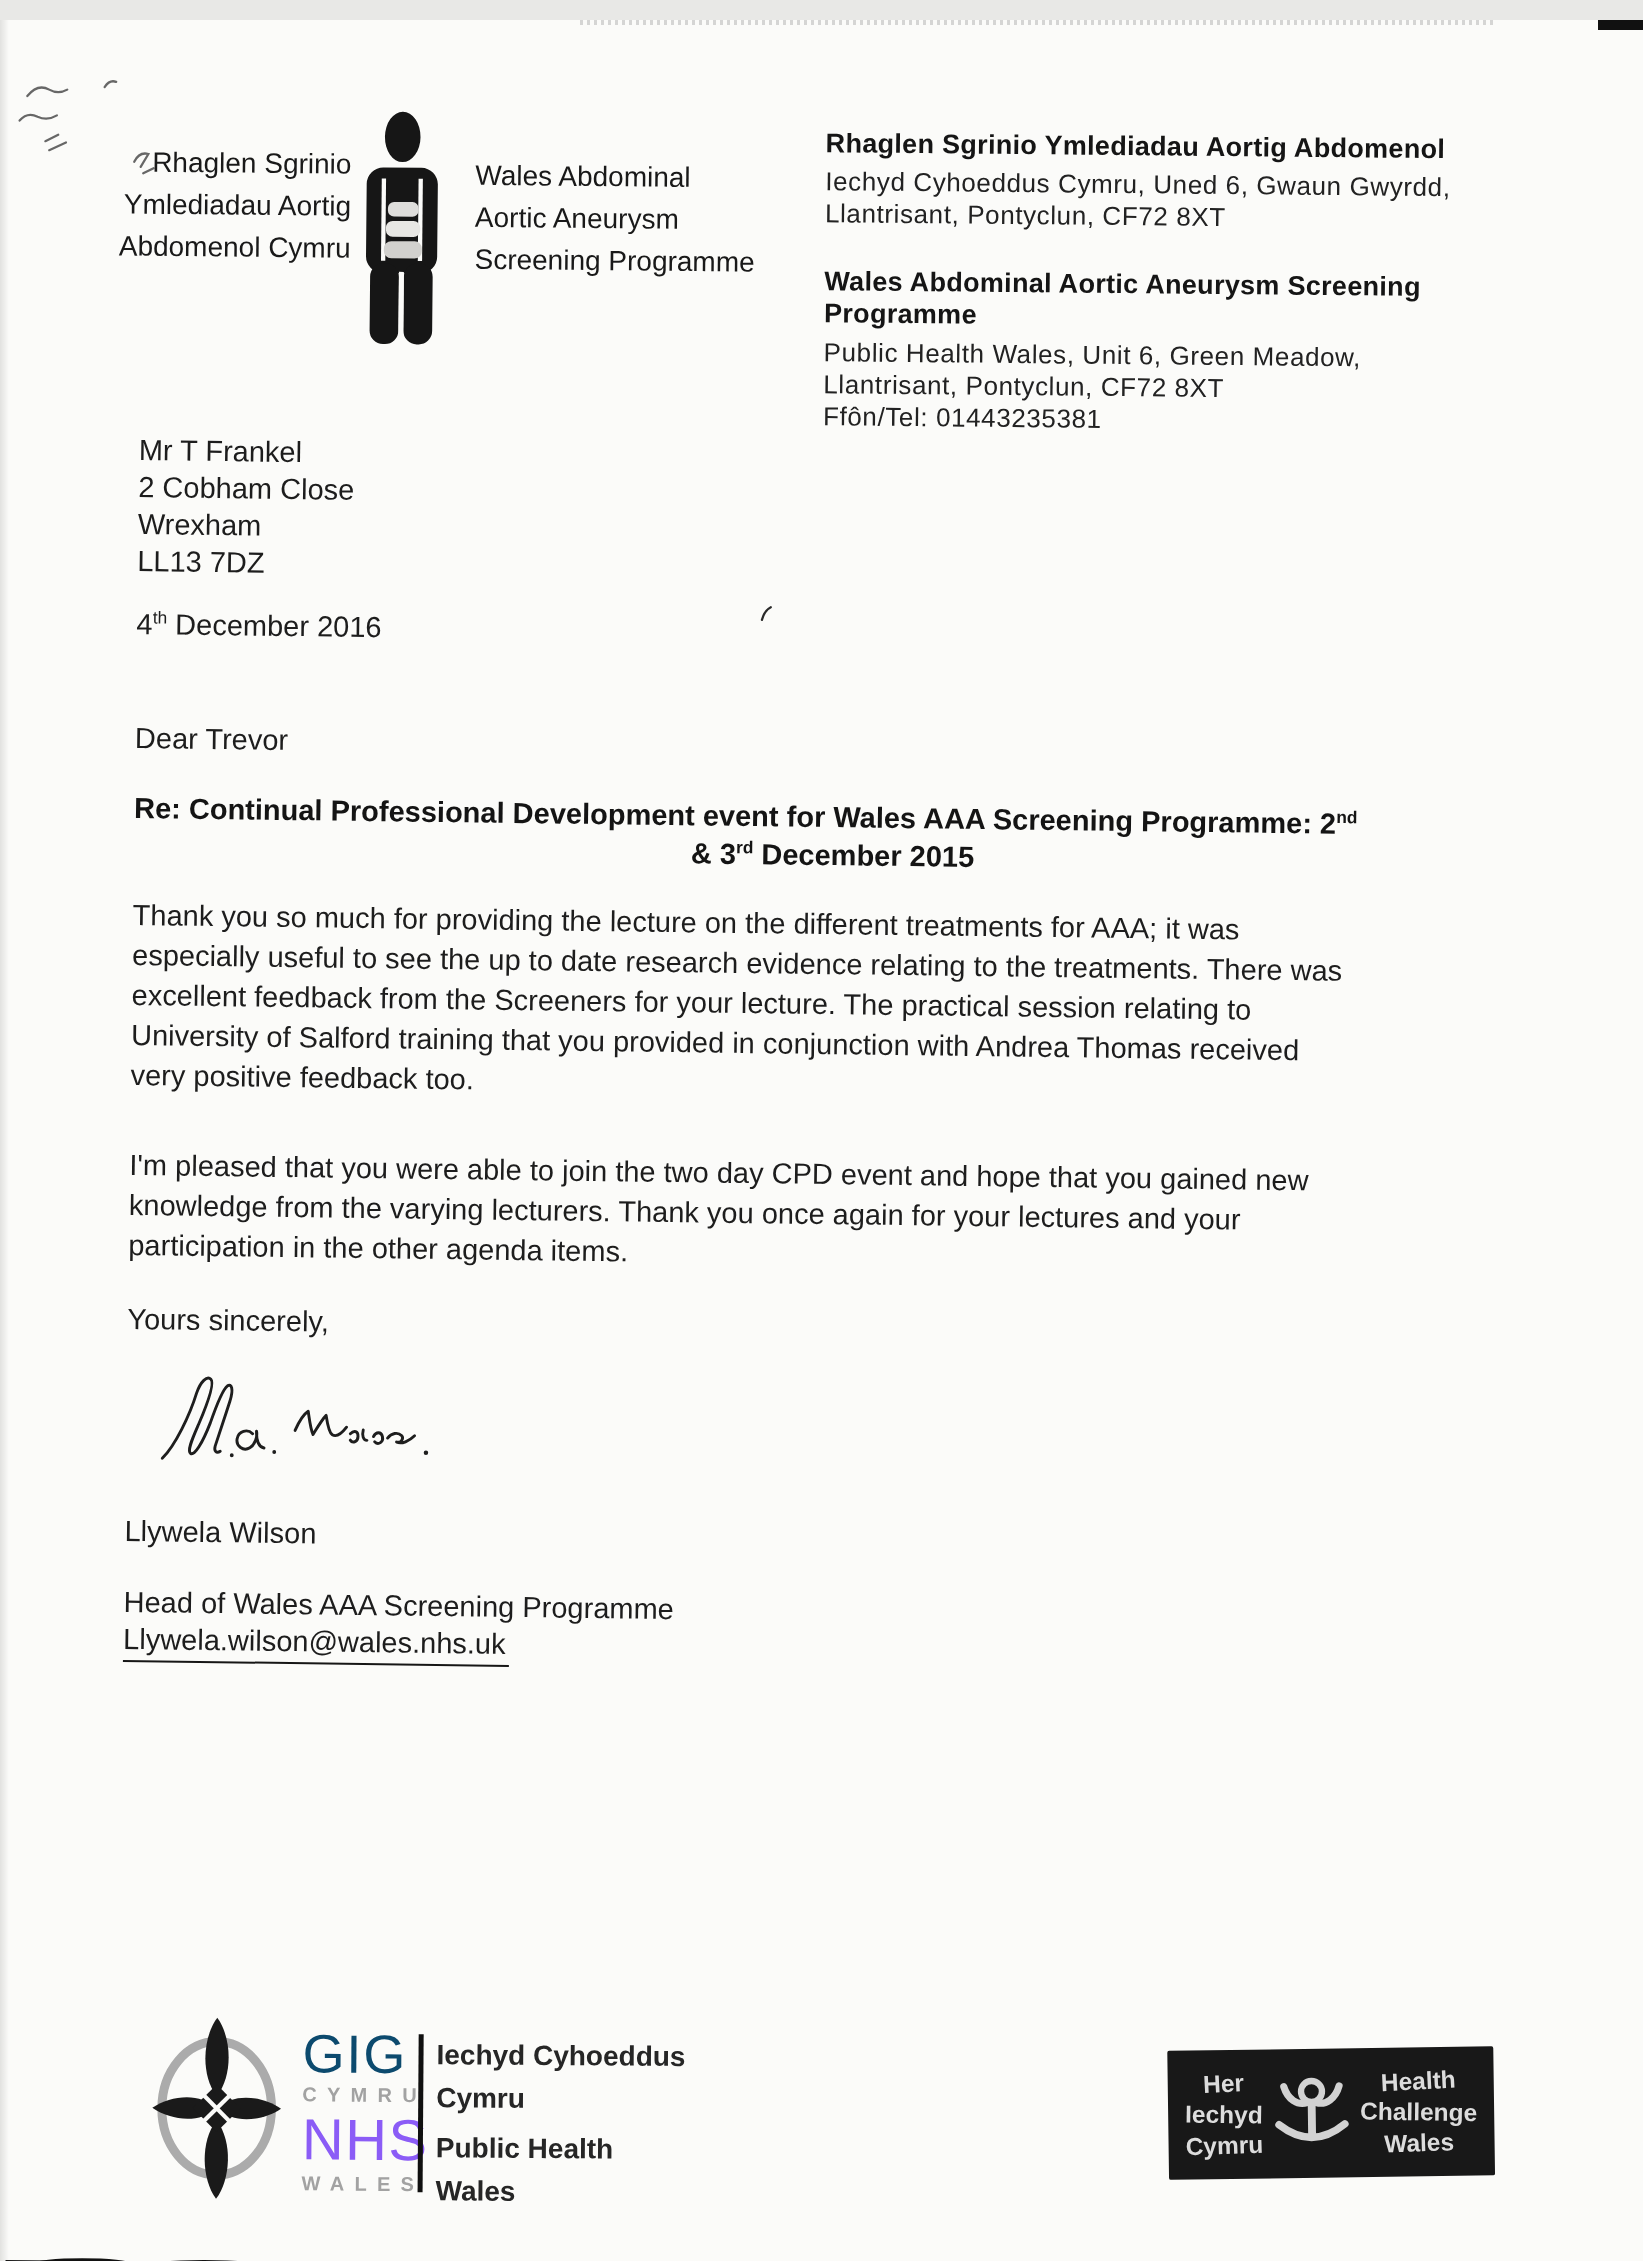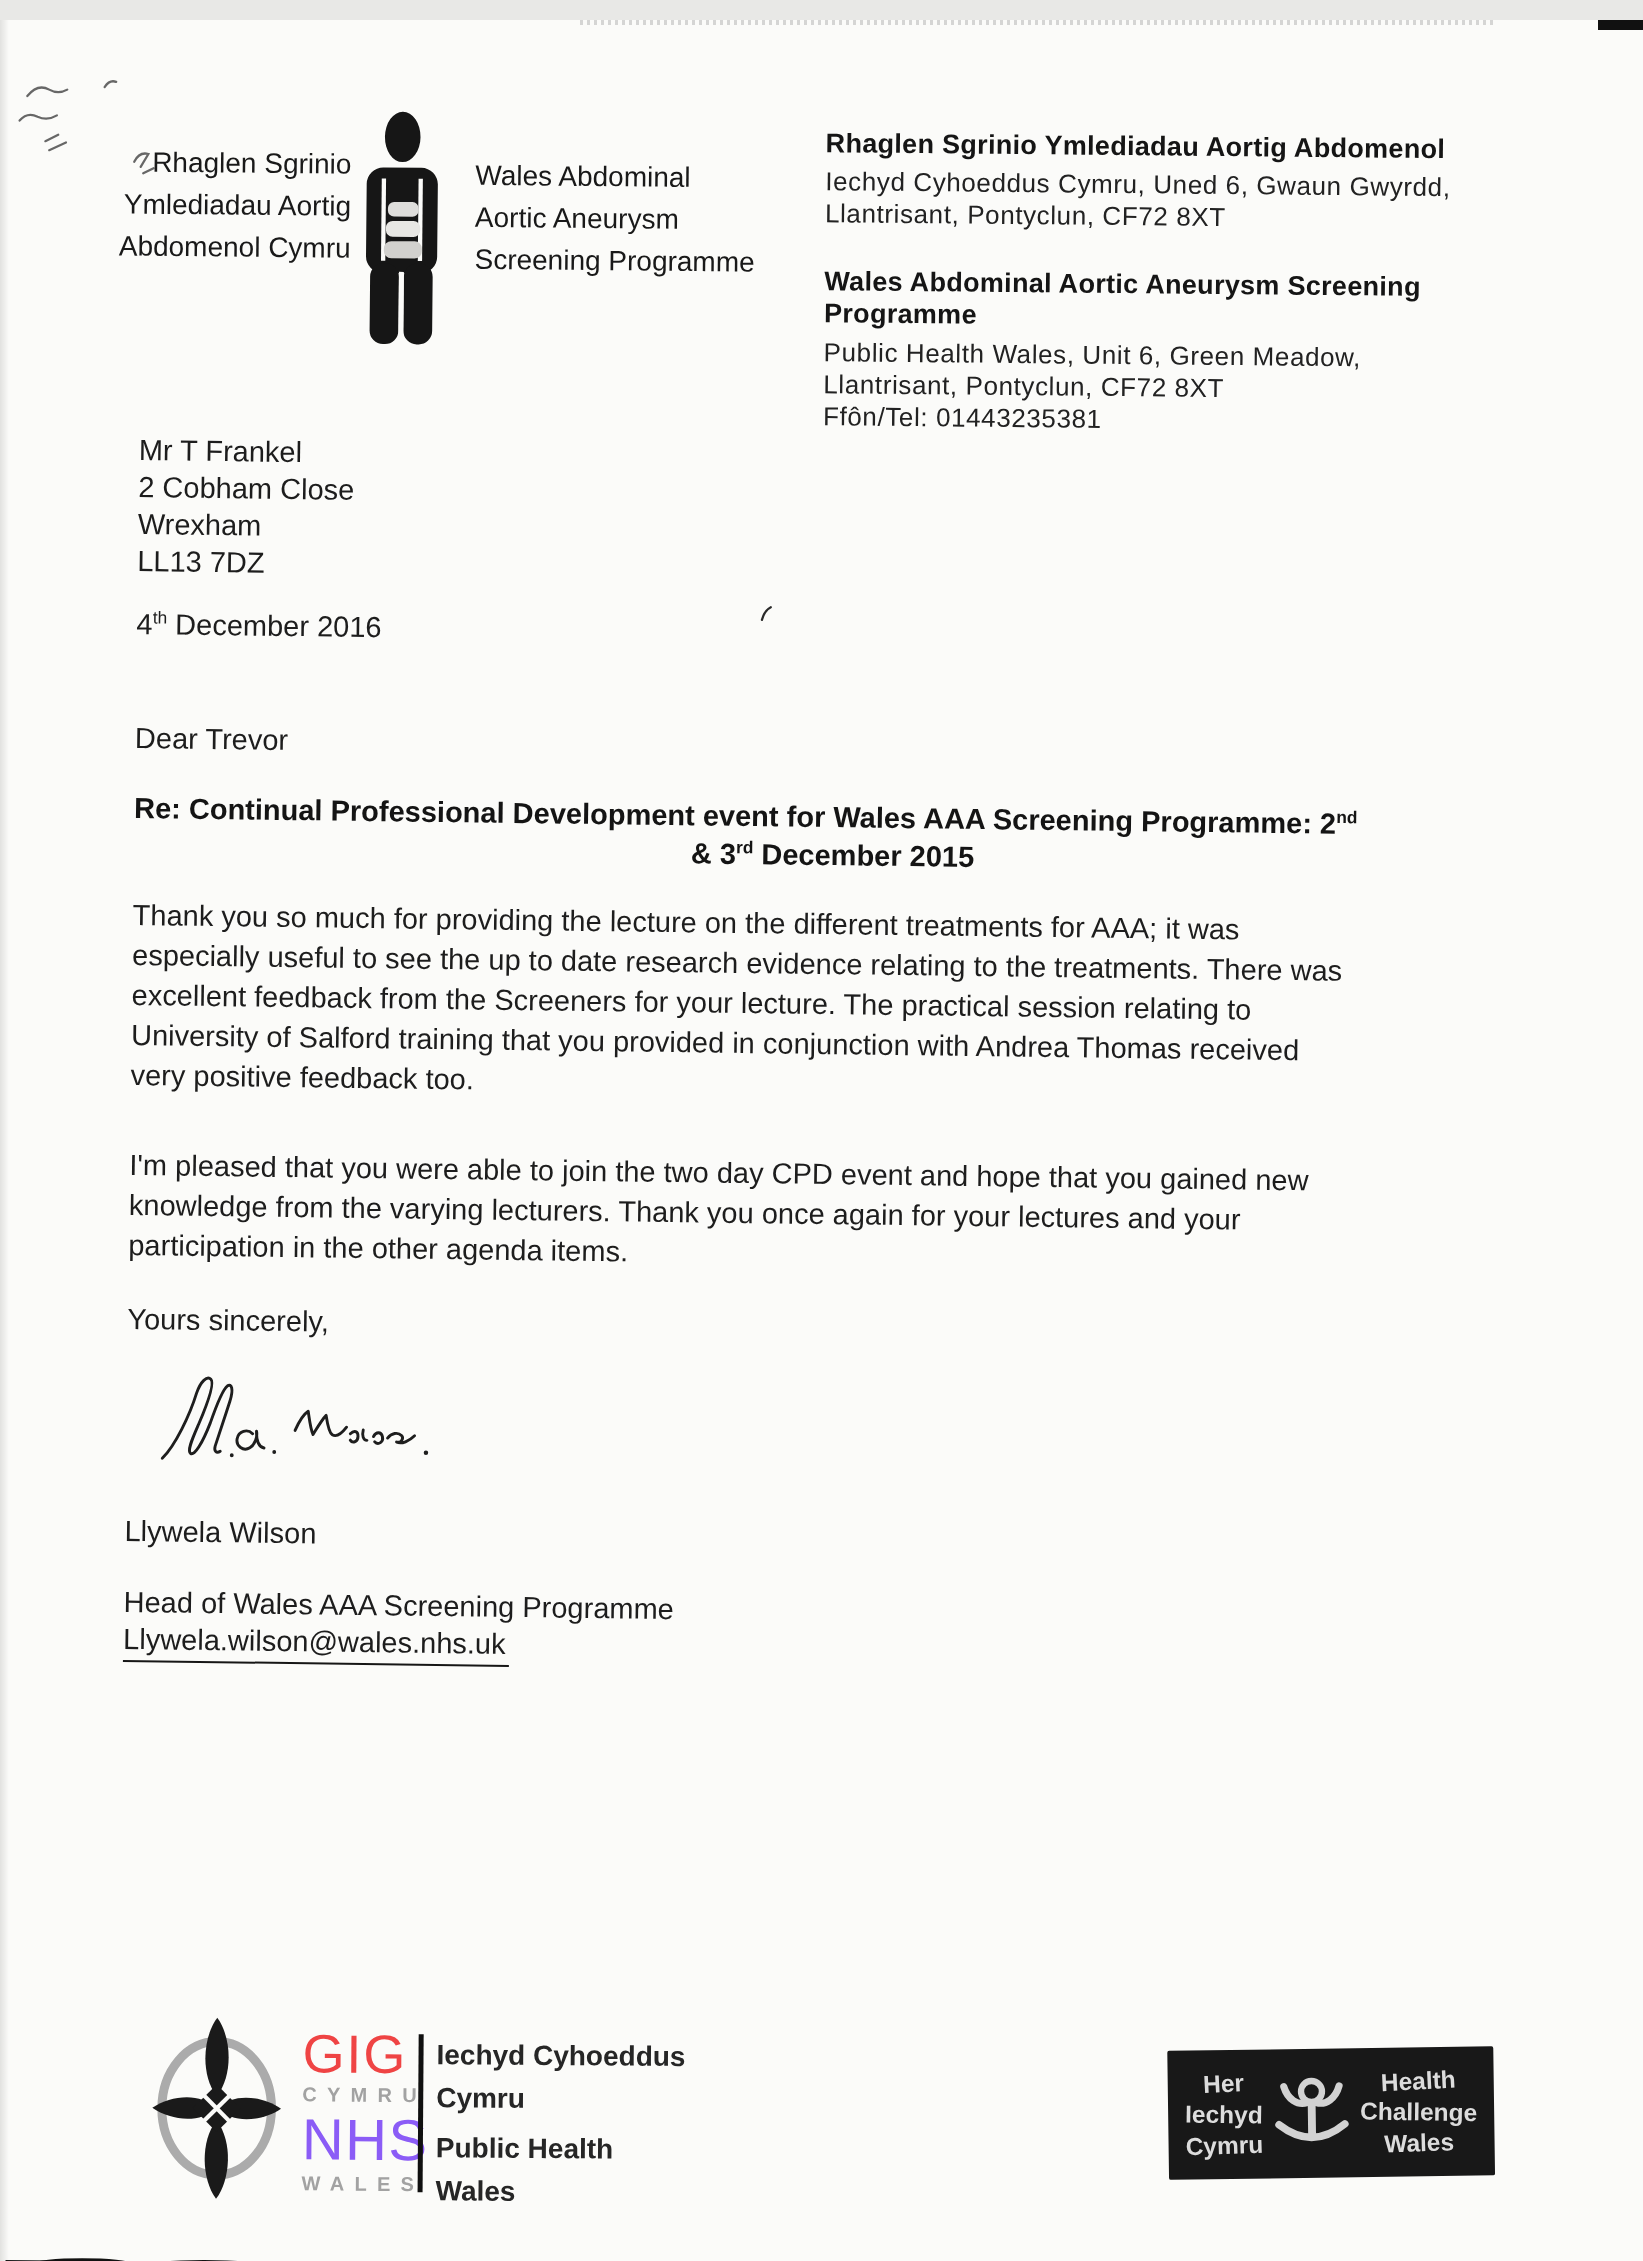--- a/index.html
+++ b/index.html
@@ -48,21 +48,21 @@
   .signer-name { margin-top:50px; line-height:37px; }
   .signer-title { margin-top:34px; line-height:37px; }
   .signer-email-line { line-height:37px; }
   .email-underline { display:inline-block; border-bottom:2.6px solid #161616; padding:0 3.9px 1.9px 0; }
 
   
   .footer { position:absolute; left:0; top:1991px; width:1643px; height:245px;
     transform:rotate(0.4deg); }
   .knot-icon { position:absolute; left:145px; top:1.3px; }
   .gig-block { position:absolute; left:302px; top:19.3px; color:#3f3f3f; }
-  .gig-big { font-size:54px; line-height:55px; letter-spacing:1.9px; color:#ef4444; }
+  .gig-big { font-size:54px; line-height:55px; letter-spacing:1.9px; color:#0c4a6e; }
   .gig-small { font-size:20px; line-height:27px; letter-spacing:10.3px; color:#a2a2a2; font-weight:bold; }
   .nhs-big { font-size:58px; line-height:62px; letter-spacing:1.3px; color:#8b5cf6; }
   .divider { position:absolute; left:418px; top:26px; width:5.2px; height:158px; background:#101010; }
   .org-lines { position:absolute; left:436px; top:24.5px; font-size:28px; font-weight:bold;
     line-height:43px; color:#262626; }
   .org-gap { margin-top:7.7px; }
   .hcw-badge { position:absolute; left:1168px; top:34px; width:326px; height:129px;
     background:#181818; transform:rotate(-1.2deg); border-radius:1.9px;
     display:flex; align-items:center; justify-content:space-between; padding:0 17px; box-sizing:border-box; }
   .hcw-text { color:#dcdcdc; font-weight:bold; font-size:24.5px; line-height:31px; text-align:center; }

